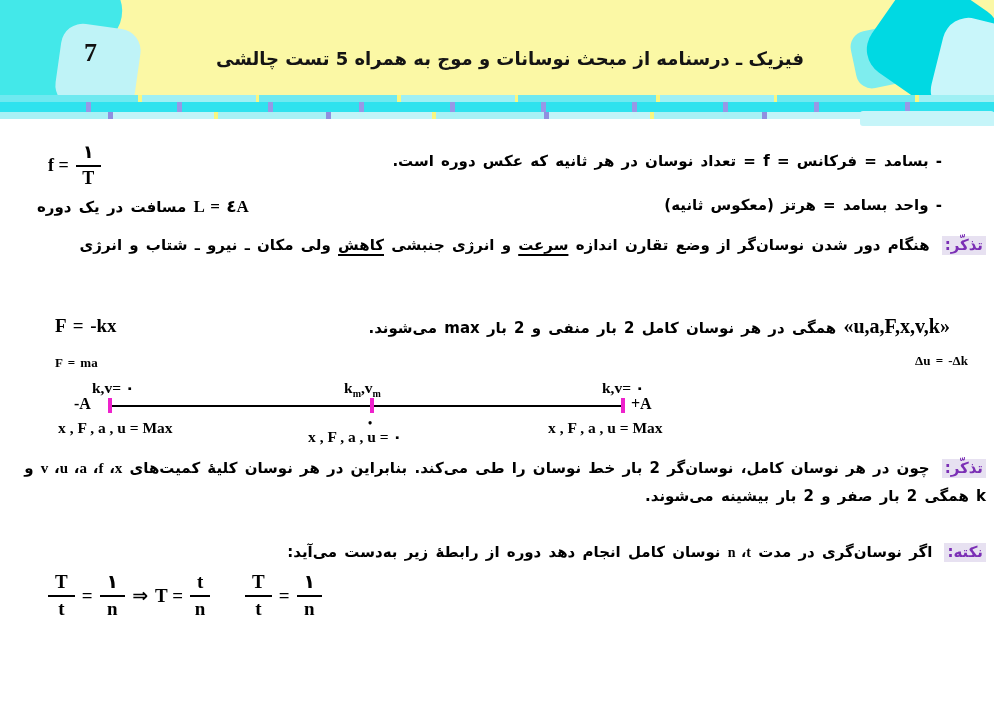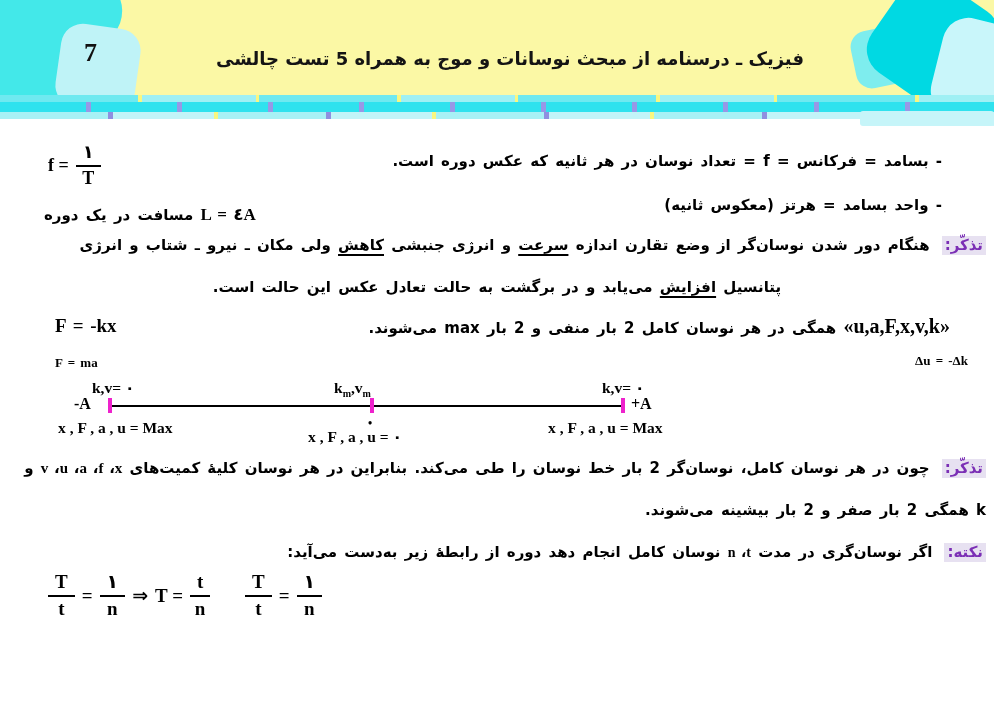--- a/index.html
+++ b/index.html
@@ -76,62 +76,59 @@
   <div class="line rtl" dir="rtl" style="right:52px;top:150px;">-  بسامد = فرکانس = f = تعداد نوسان در هر ثانیه که عکس دوره است.</div>
   <div class="mrow" style="left:48px;top:143px;font-size:18px;">
     <span>f =</span>
     <span class="frac">
       <span class="top">١</span>
       <span class="bot">T</span>
     </span>
   </div>
 
   <div class="line rtl" dir="rtl" style="right:52px;top:194px;">-  واحد بسامد = هرتز (معکوس ثانیه)</div>
-  <div class="line rtl" dir="rtl" style="left:44px;top:194px;margin-top:8px;">
+  <div class="line rtl" dir="rtl" style="left:37px;top:194px;">
     <span class="math" style="font-size:17px;">L = ٤A</span><span> مسافت در یک دوره</span>
   </div>
 
   <div class="line rtl" dir="rtl" style="right:8px;top:234px;">
     <span class="lbl">تذکّر:</span><span>هنگام دور شدن نوسان‌گر از وضع تقارن اندازه </span><span class="u">سرعت</span><span> و انرژی جنبشی </span><span class="u">کاهش</span><span> ولی مکان ـ نیرو ـ شتاب و انرژی</span>
-  </div>
-  <div class="line rtl" dir="rtl" style="left:0;right:0;top:276px;text-align:center;">
-    <span>پتانسیل </span><span class="u">افزایش</span><span> می‌یابد و در برگشت به حالت تعادل عکس این حالت است.</span>
   </div>
 
   <div class="line rtl" dir="rtl" style="right:44px;top:311px;">
     <span class="math" style="font-size:20px;">«u,a,F,x,v,k»</span><span> همگی در هر نوسان کامل 2 بار منفی و 2 بار max می‌شوند.</span>
   </div>
   <div class="line math" style="left:55px;top:311px;font-size:19px;">F = -kx</div>
 
   <div class="line math" style="left:55px;top:353px;font-size:13px;">F = ma</div>
   <div class="line math" style="right:26px;top:351px;font-size:13px;">Δu = -Δk</div>
 
   <div class="diagram">
     <div class="d-line"></div>
     <div class="d-tick" style="left:108px;"></div>
     <div class="d-tick" style="left:370px;"></div>
     <div class="d-tick" style="left:621px;"></div>
 
     <div class="d-txt" style="left:92px;top:1px;">k,v= ٠</div>
     <div class="d-txt" style="left:74px;top:17px;font-size:16px;">-A</div>
     <div class="d-txt" style="left:58px;top:41px;">x , F , a , u = Max</div>
 
-    <div class="d-txt" style="left:334px;top:1px;"><span>k</span><sub>m</sub><span>,v</span><sub>m</sub></div>
+    <div class="d-txt" style="left:344px;top:1px;"><span>k</span><sub>m</sub><span>,v</span><sub>m</sub></div>
     <div class="d-txt" style="left:368px;top:38px;font-size:12px;">•</div>
     <div class="d-txt" style="left:308px;top:50px;">x , F , a , u = ٠</div>
 
     <div class="d-txt" style="left:602px;top:1px;">k,v= ٠</div>
     <div class="d-txt" style="left:631px;top:17px;font-size:16px;">+A</div>
     <div class="d-txt" style="left:548px;top:41px;">x , F , a , u = Max</div>
   </div>
 
   <div class="line rtl" dir="rtl" style="right:8px;top:457px;">
     <span class="lbl">تذکّر:</span><span>چون در هر نوسان کامل، نوسان‌گر 2 بار خط نوسان را طی می‌کند. بنابراین در هر نوسان کلیهٔ کمیت‌های </span><span class="math" style="font-size:15px;" dir="ltr">v ،u ،a ،f ،x</span><span> و</span>
   </div>
-  <div class="line rtl" dir="rtl" style="right:8px;top:499px;">k همگی 2 بار صفر و 2 بار بیشینه می‌شوند.</div>
+  <div class="line rtl" dir="rtl" style="right:8px;top:485px;">k همگی 2 بار صفر و 2 بار بیشینه می‌شوند.</div>
 
   <div class="line rtl" dir="rtl" style="right:8px;top:541px;">
     <span class="lbl">نکته:</span><span>اگر نوسان‌گری در مدت </span><span class="math" style="font-size:14px;" dir="ltr">n ،t</span><span> نوسان کامل انجام دهد دوره از رابطهٔ زیر به‌دست می‌آید:</span>
   </div>
 
   <div class="mrow" style="left:48px;top:572px;font-size:19px;">
     <span class="frac">
         <span class="top">T</span>
         <span class="bot">t</span>
       </span>

